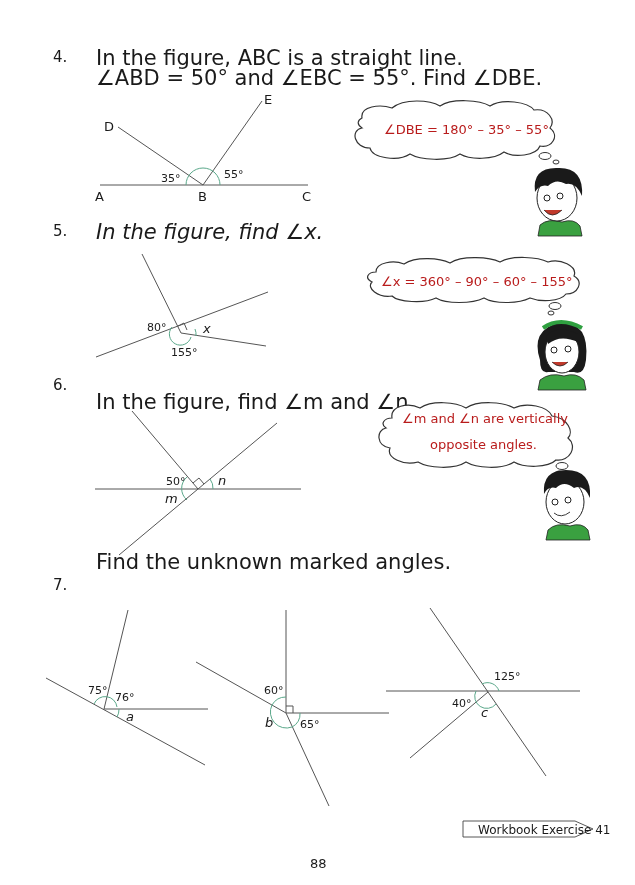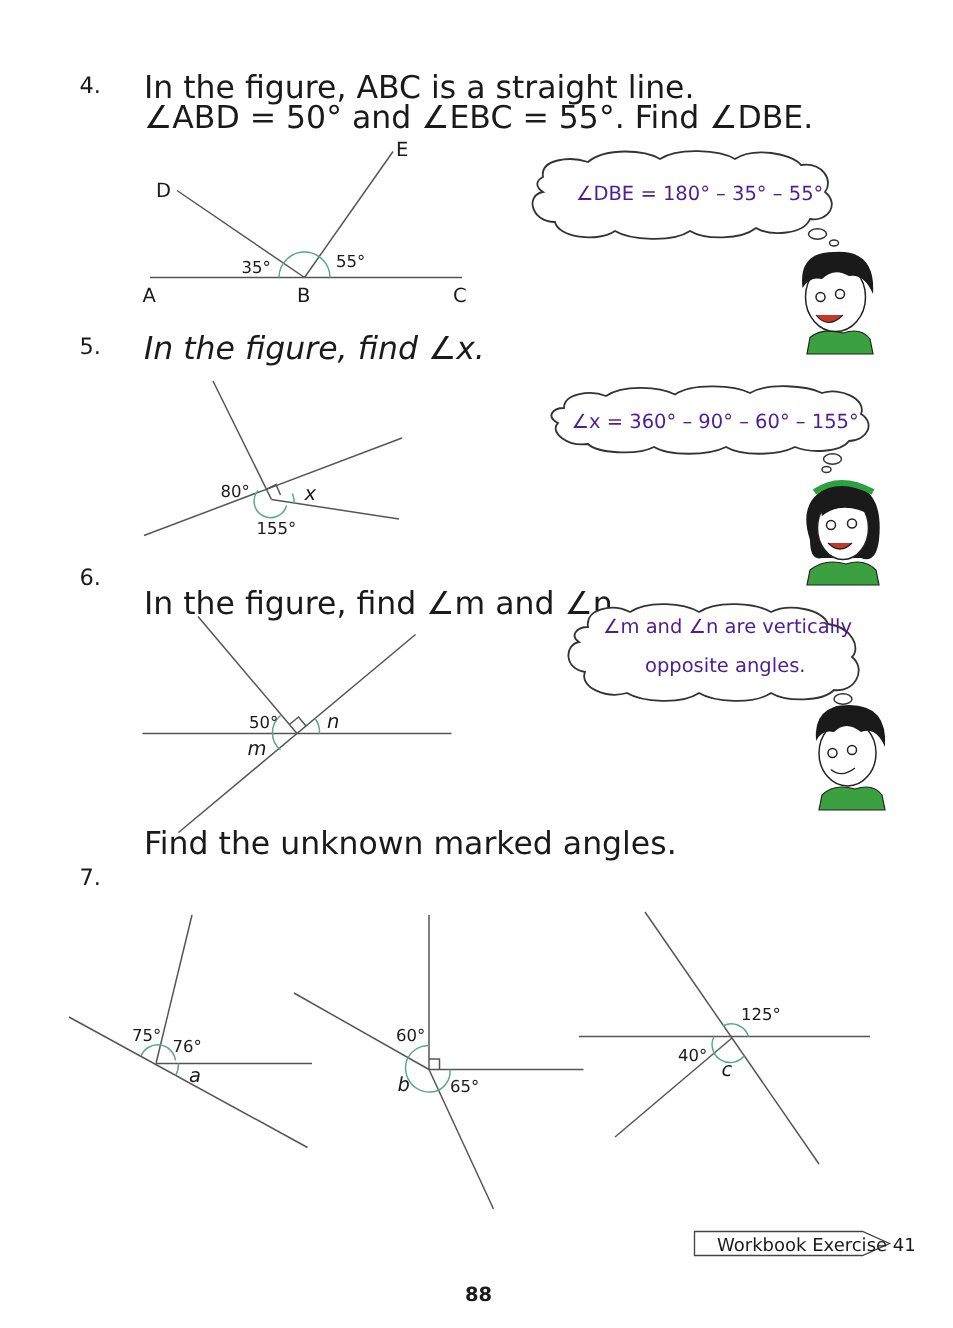--- a/index.html
+++ b/index.html
@@ -4,22 +4,22 @@
 <style>
   html, body { margin:0; padding:0; background:#ffffff; }
   body { width:635px; height:885px; position:relative; overflow:hidden;
          font-family:"DejaVu Sans", sans-serif; color:#1a1a1a; }
   .qnum { position:absolute; left:53px; font-size:15px; }
   .qtext { position:absolute; left:96px; font-size:21px; line-height:20px; white-space:nowrap; }
   svg.fig { position:absolute; left:0; top:0; overflow:visible; }
   .lbl { font-family:"DejaVu Sans", sans-serif; font-size:11px; fill:#1a1a1a; }
   .lblbig { font-family:"DejaVu Sans", sans-serif; font-size:13px; fill:#1a1a1a; }
   .it { font-style:italic; }
-  .bubble-text { position:absolute; font-size:13px; line-height:18px; white-space:nowrap; color:#4c1d95; }
-  .pagenum { position:absolute; left:310px; top:856px; font-size:13px;font-weight:bold; }
+  .bubble-text { position:absolute; font-size:13px; line-height:18px; white-space:nowrap; color:#b91c1c; }
+  .pagenum { position:absolute; left:310px; top:856px; font-size:13px; }
   .wb-label { position:absolute; left:478px; top:823px; font-size:12px; white-space:nowrap; }
 </style>
 </head>
 <body>
 
 <div class="qnum" style="top:48px;">4.</div>
 <div class="qtext" style="top:48px;">In the figure, ABC is a straight line.</div>
 <div class="qtext" style="top:68px;">∠ABD = 50° and ∠EBC = 55°. Find ∠DBE.</div>
 
 <svg class="fig" width="635" height="885">

